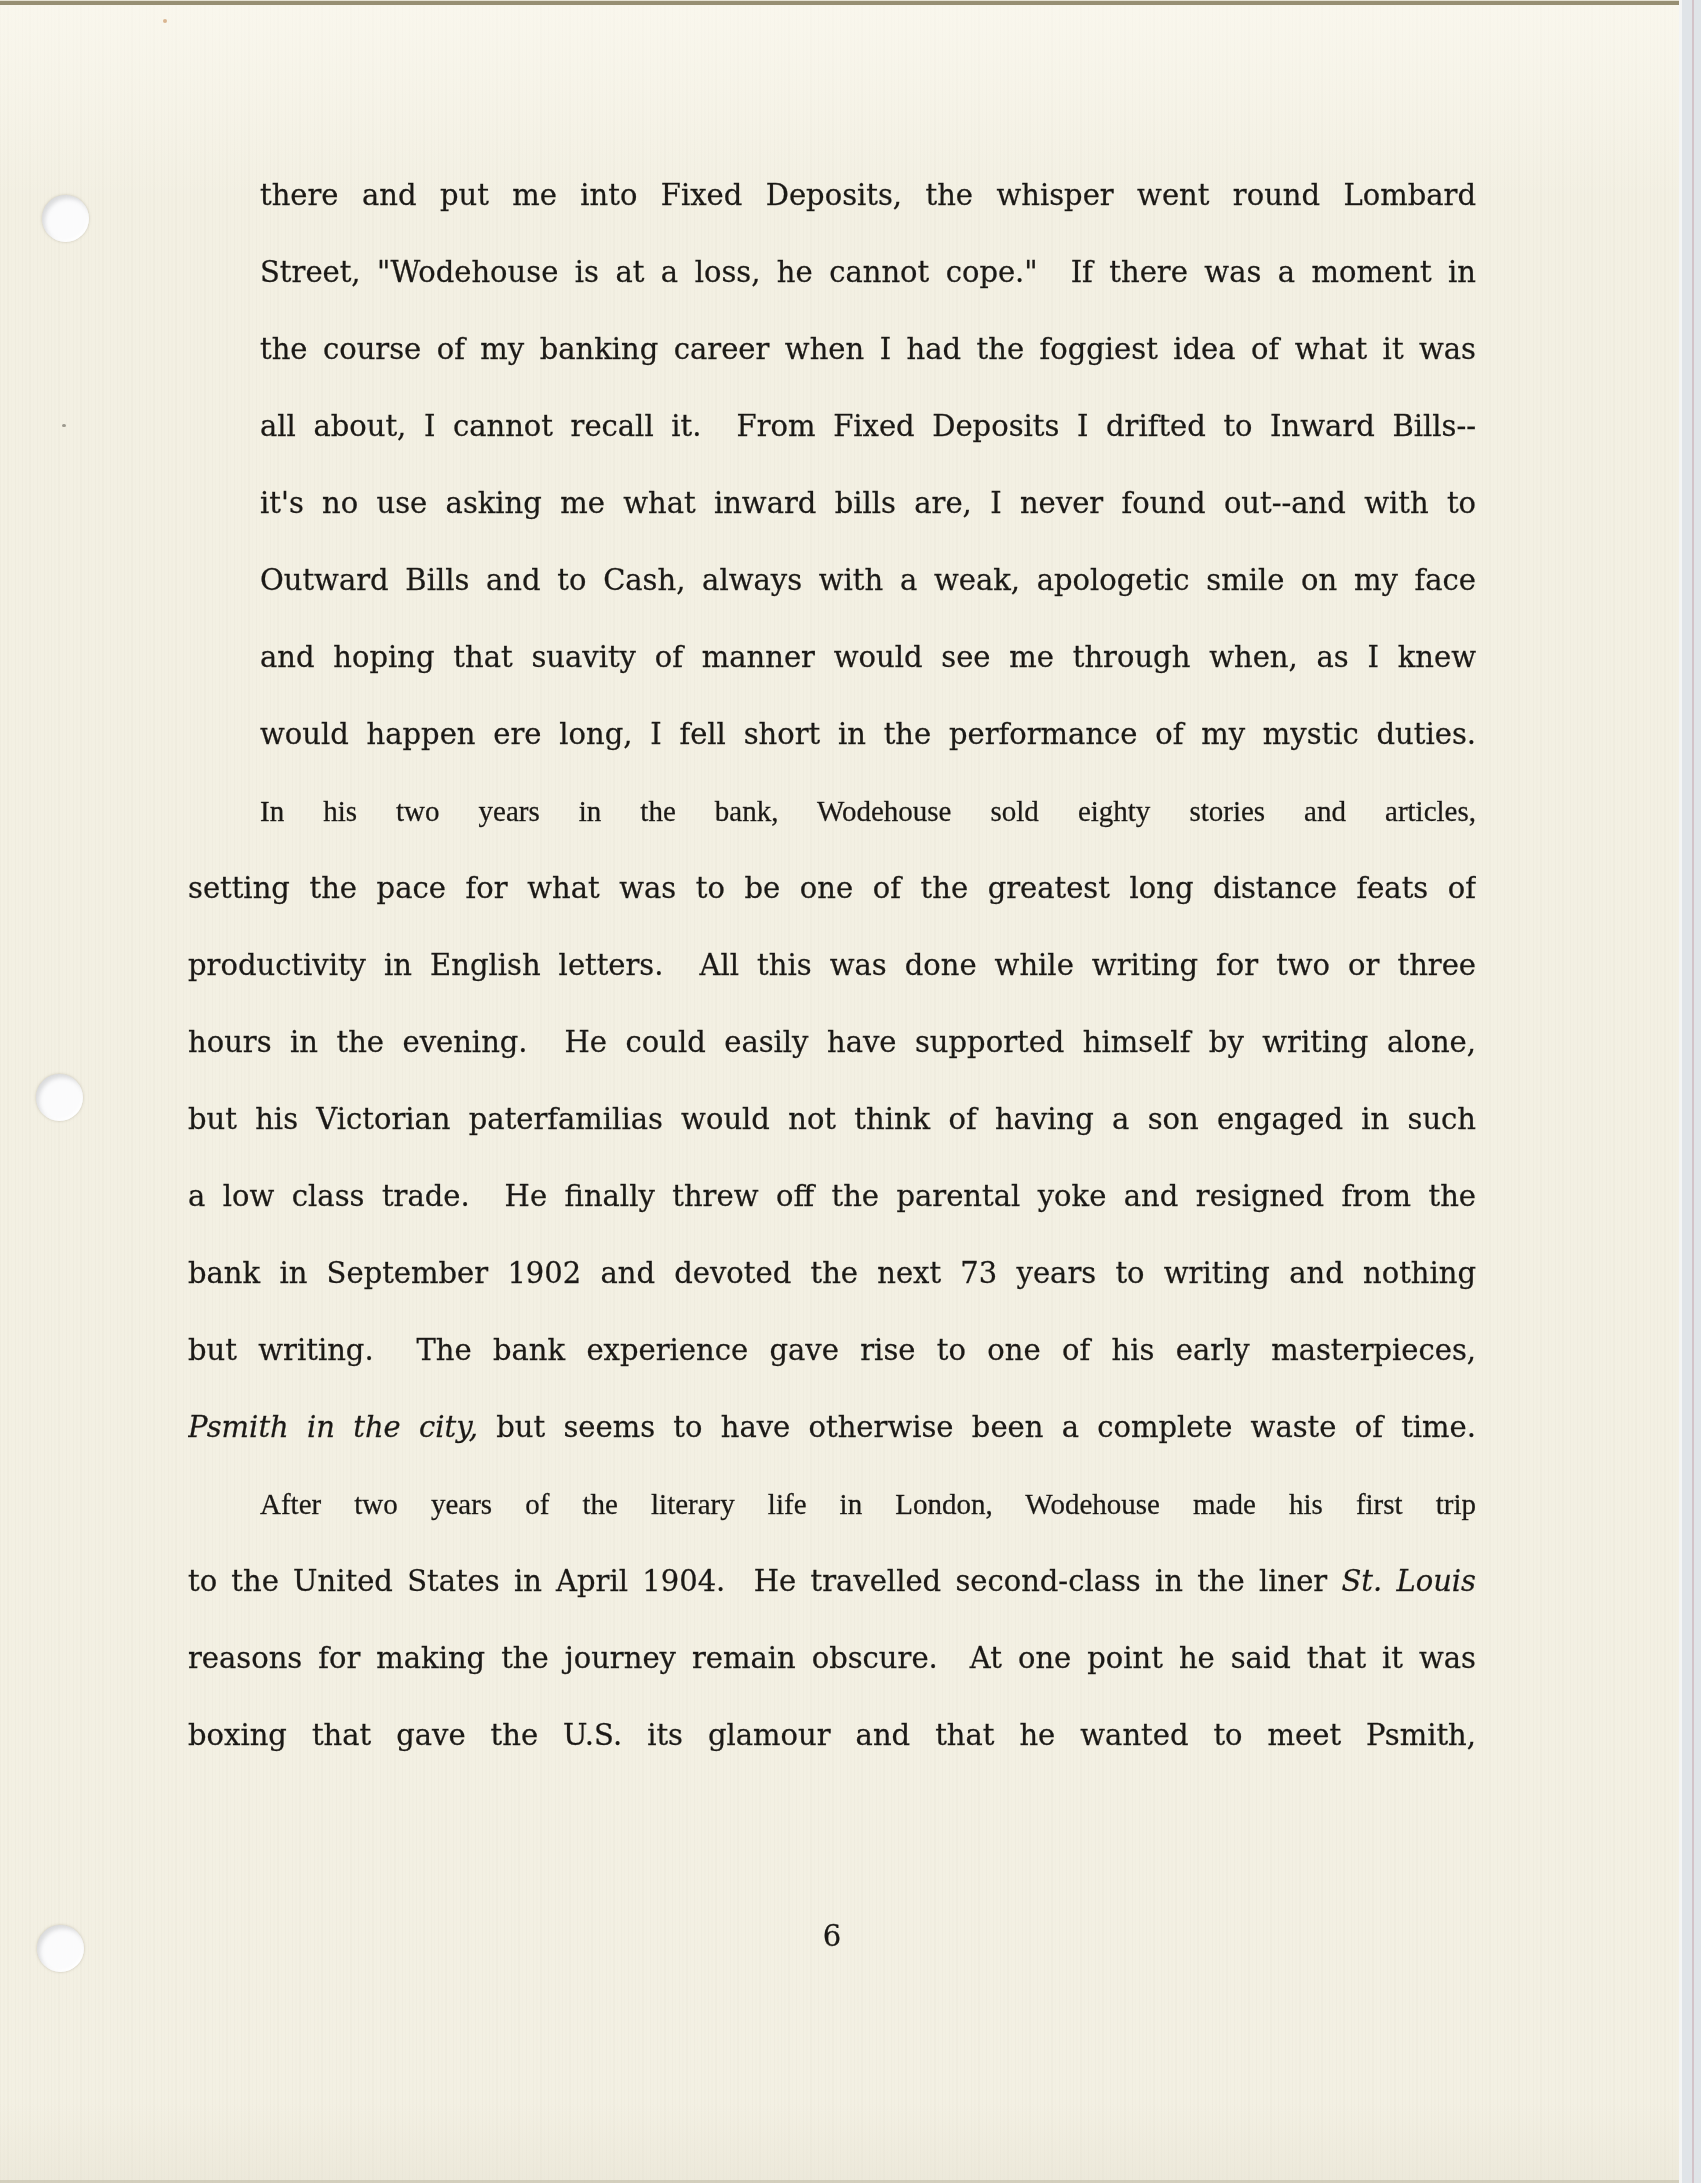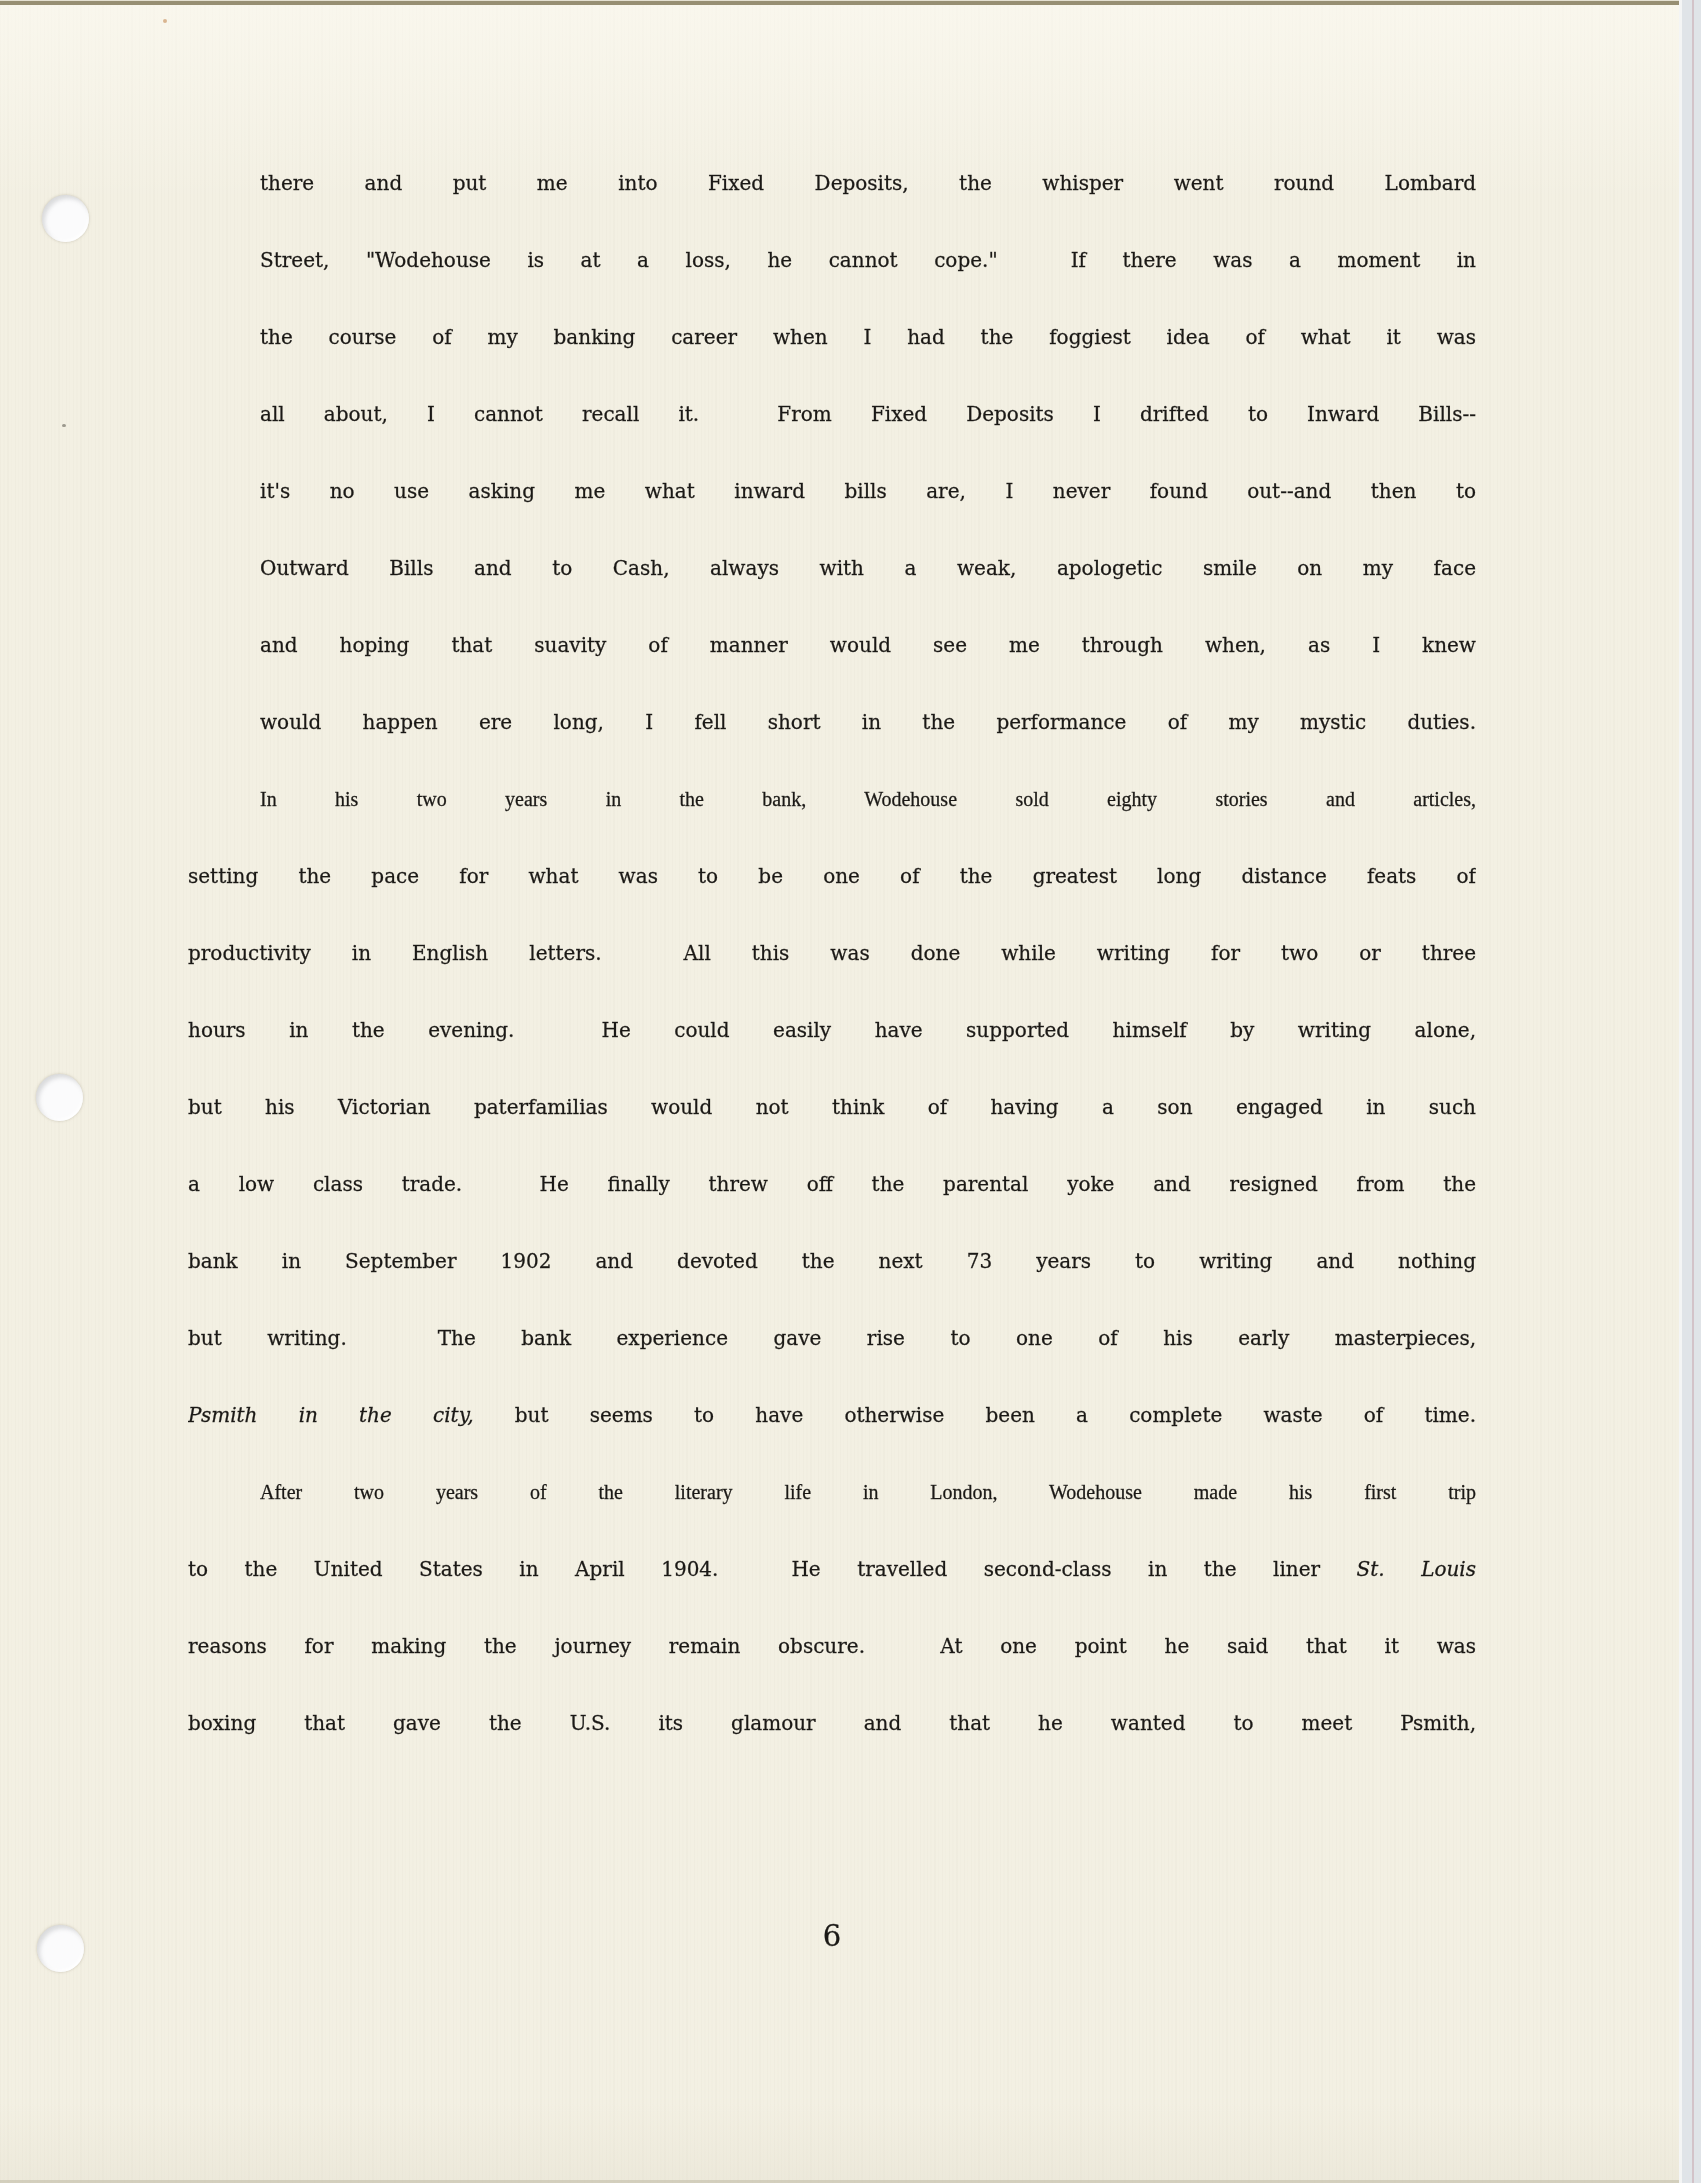--- a/index.html
+++ b/index.html
@@ -71,23 +71,23 @@
   #hole-bottom { left: 37px; top: 1925px; }
 
   
   .speck { position: absolute; border-radius: 50%; }
   #speck-1 { left: 62px;  top: 424px; width: 4px; height: 3.3px; background: rgba(70,65,58,0.5); }
   #speck-2 { left: 163px; top: 18.7px;  width: 4px; height: 4px; background: rgba(192,128,70,0.55); }
 
   
   .text-block {
     position: absolute;
-    left: 188px; top: 145px;
+    left: 188px; top: 157px;
     width: 1288px;
-    font-size: 20px;
+    font-size: 29px;
     color: #1b1916;
     -webkit-text-stroke: 0.3px rgba(27,25,22,0.85);
   }
   .line {
     height: 77px;
     line-height: 77px;
     text-align: justify;
     text-align-last: justify;
     overflow: hidden;
   }
@@ -117,21 +117,21 @@
   <div class="hole" id="hole-bottom"></div>
 
   <div class="speck" id="speck-1"></div>
   <div class="speck" id="speck-2"></div>
 
   <div class="text-block">
       <div class="line quote"><span>there and put me into Fixed Deposits, the whisper went round Lombard</span></div>
       <div class="line quote"><span>Street, "Wodehouse is at a loss, he cannot cope."&nbsp; If there was a moment in</span></div>
       <div class="line quote"><span>the course of my banking career when I had the foggiest idea of what it was</span></div>
       <div class="line quote"><span>all about, I cannot recall it.&nbsp; From Fixed Deposits I drifted to Inward Bills--</span></div>
-      <div class="line quote"><span>it's no use asking me what inward bills are, I never found out--and then to</span></div>
+      <div class="line quote"><span>it's no use asking me what inward bills are, I never found out--and with to</span></div>
       <div class="line quote"><span>Outward Bills and to Cash, always with a weak, apologetic smile on my face</span></div>
       <div class="line quote"><span>and hoping that suavity of manner would see me through when, as I knew</span></div>
       <div class="line quote"><span>would happen ere long, I fell short in the performance of my mystic duties.</span></div>
       <div class="line indent"><span>In his two years in the bank, Wodehouse sold eighty stories and articles,</span></div>
       <div class="line"><span>setting the pace for what was to be one of the greatest long distance feats of</span></div>
       <div class="line"><span>productivity in English letters.&nbsp; All this was done while writing for two or three</span></div>
       <div class="line"><span>hours in the evening.&nbsp; He could easily have supported himself by writing alone,</span></div>
       <div class="line"><span>but his Victorian paterfamilias would not think of having a son engaged in such</span></div>
       <div class="line"><span>a low class trade.&nbsp; He finally threw off the parental yoke and resigned from the</span></div>
       <div class="line"><span>bank in September 1902 and devoted the next 73 years to writing and nothing</span></div>

